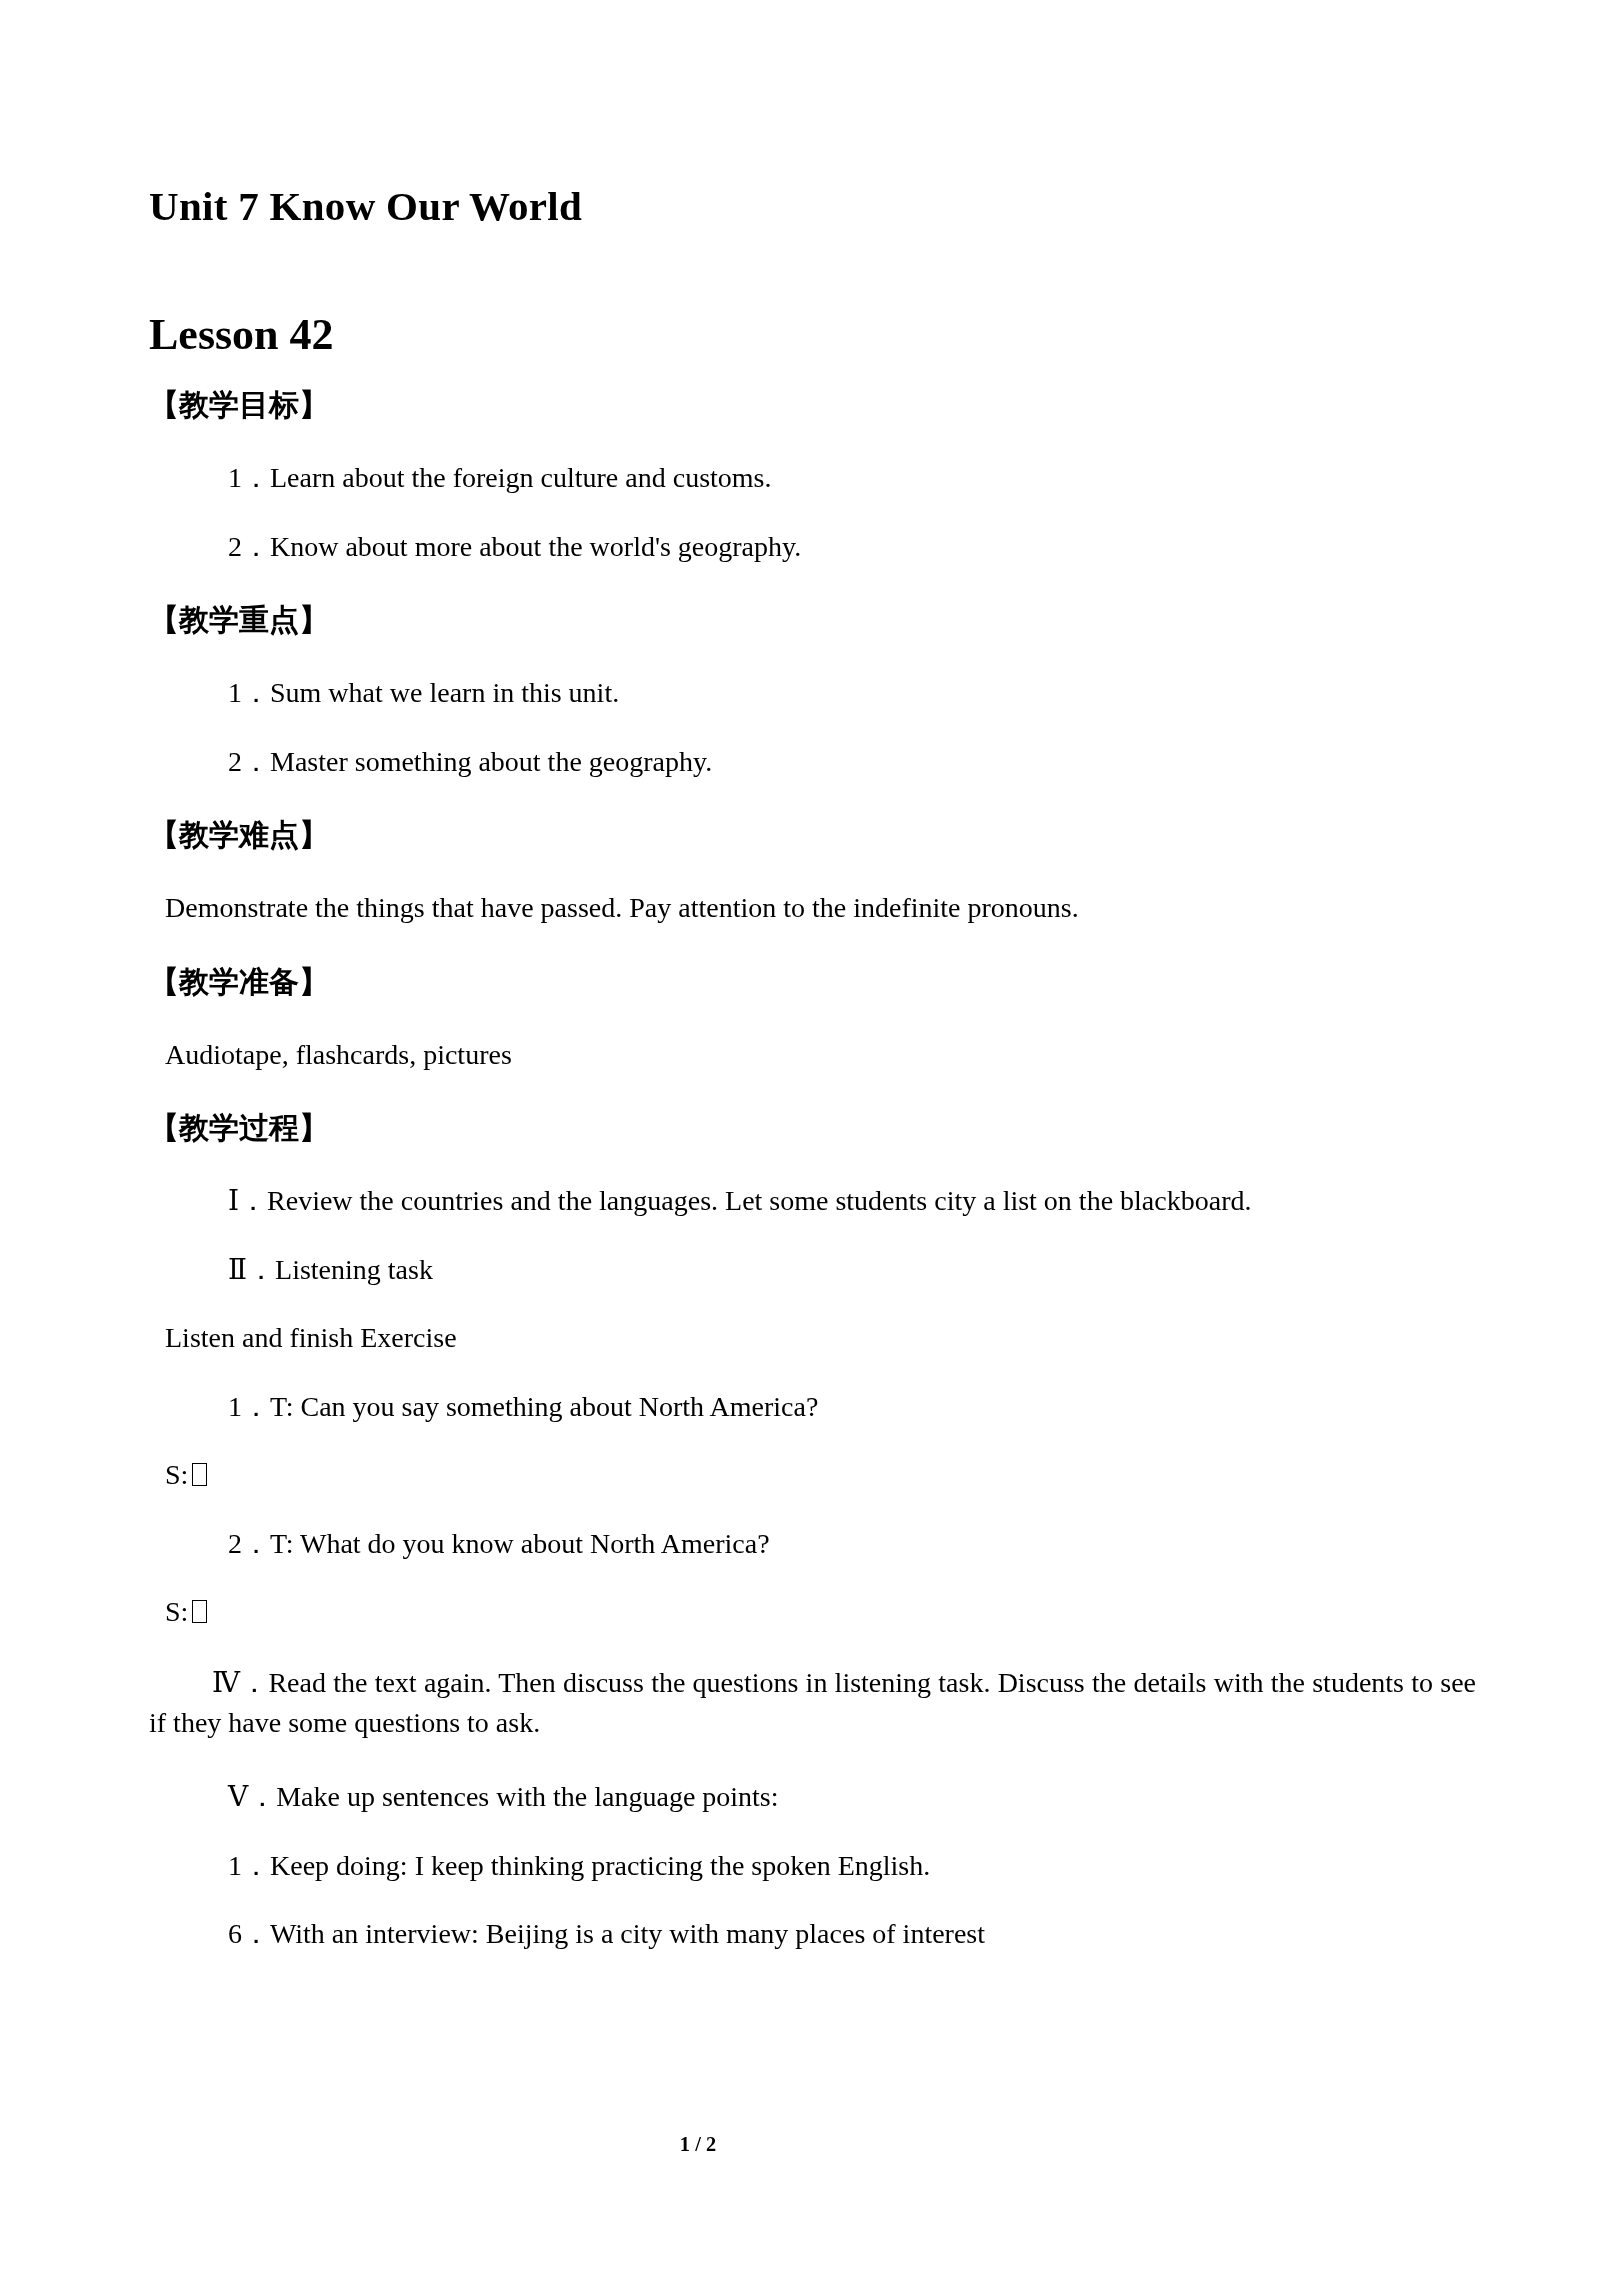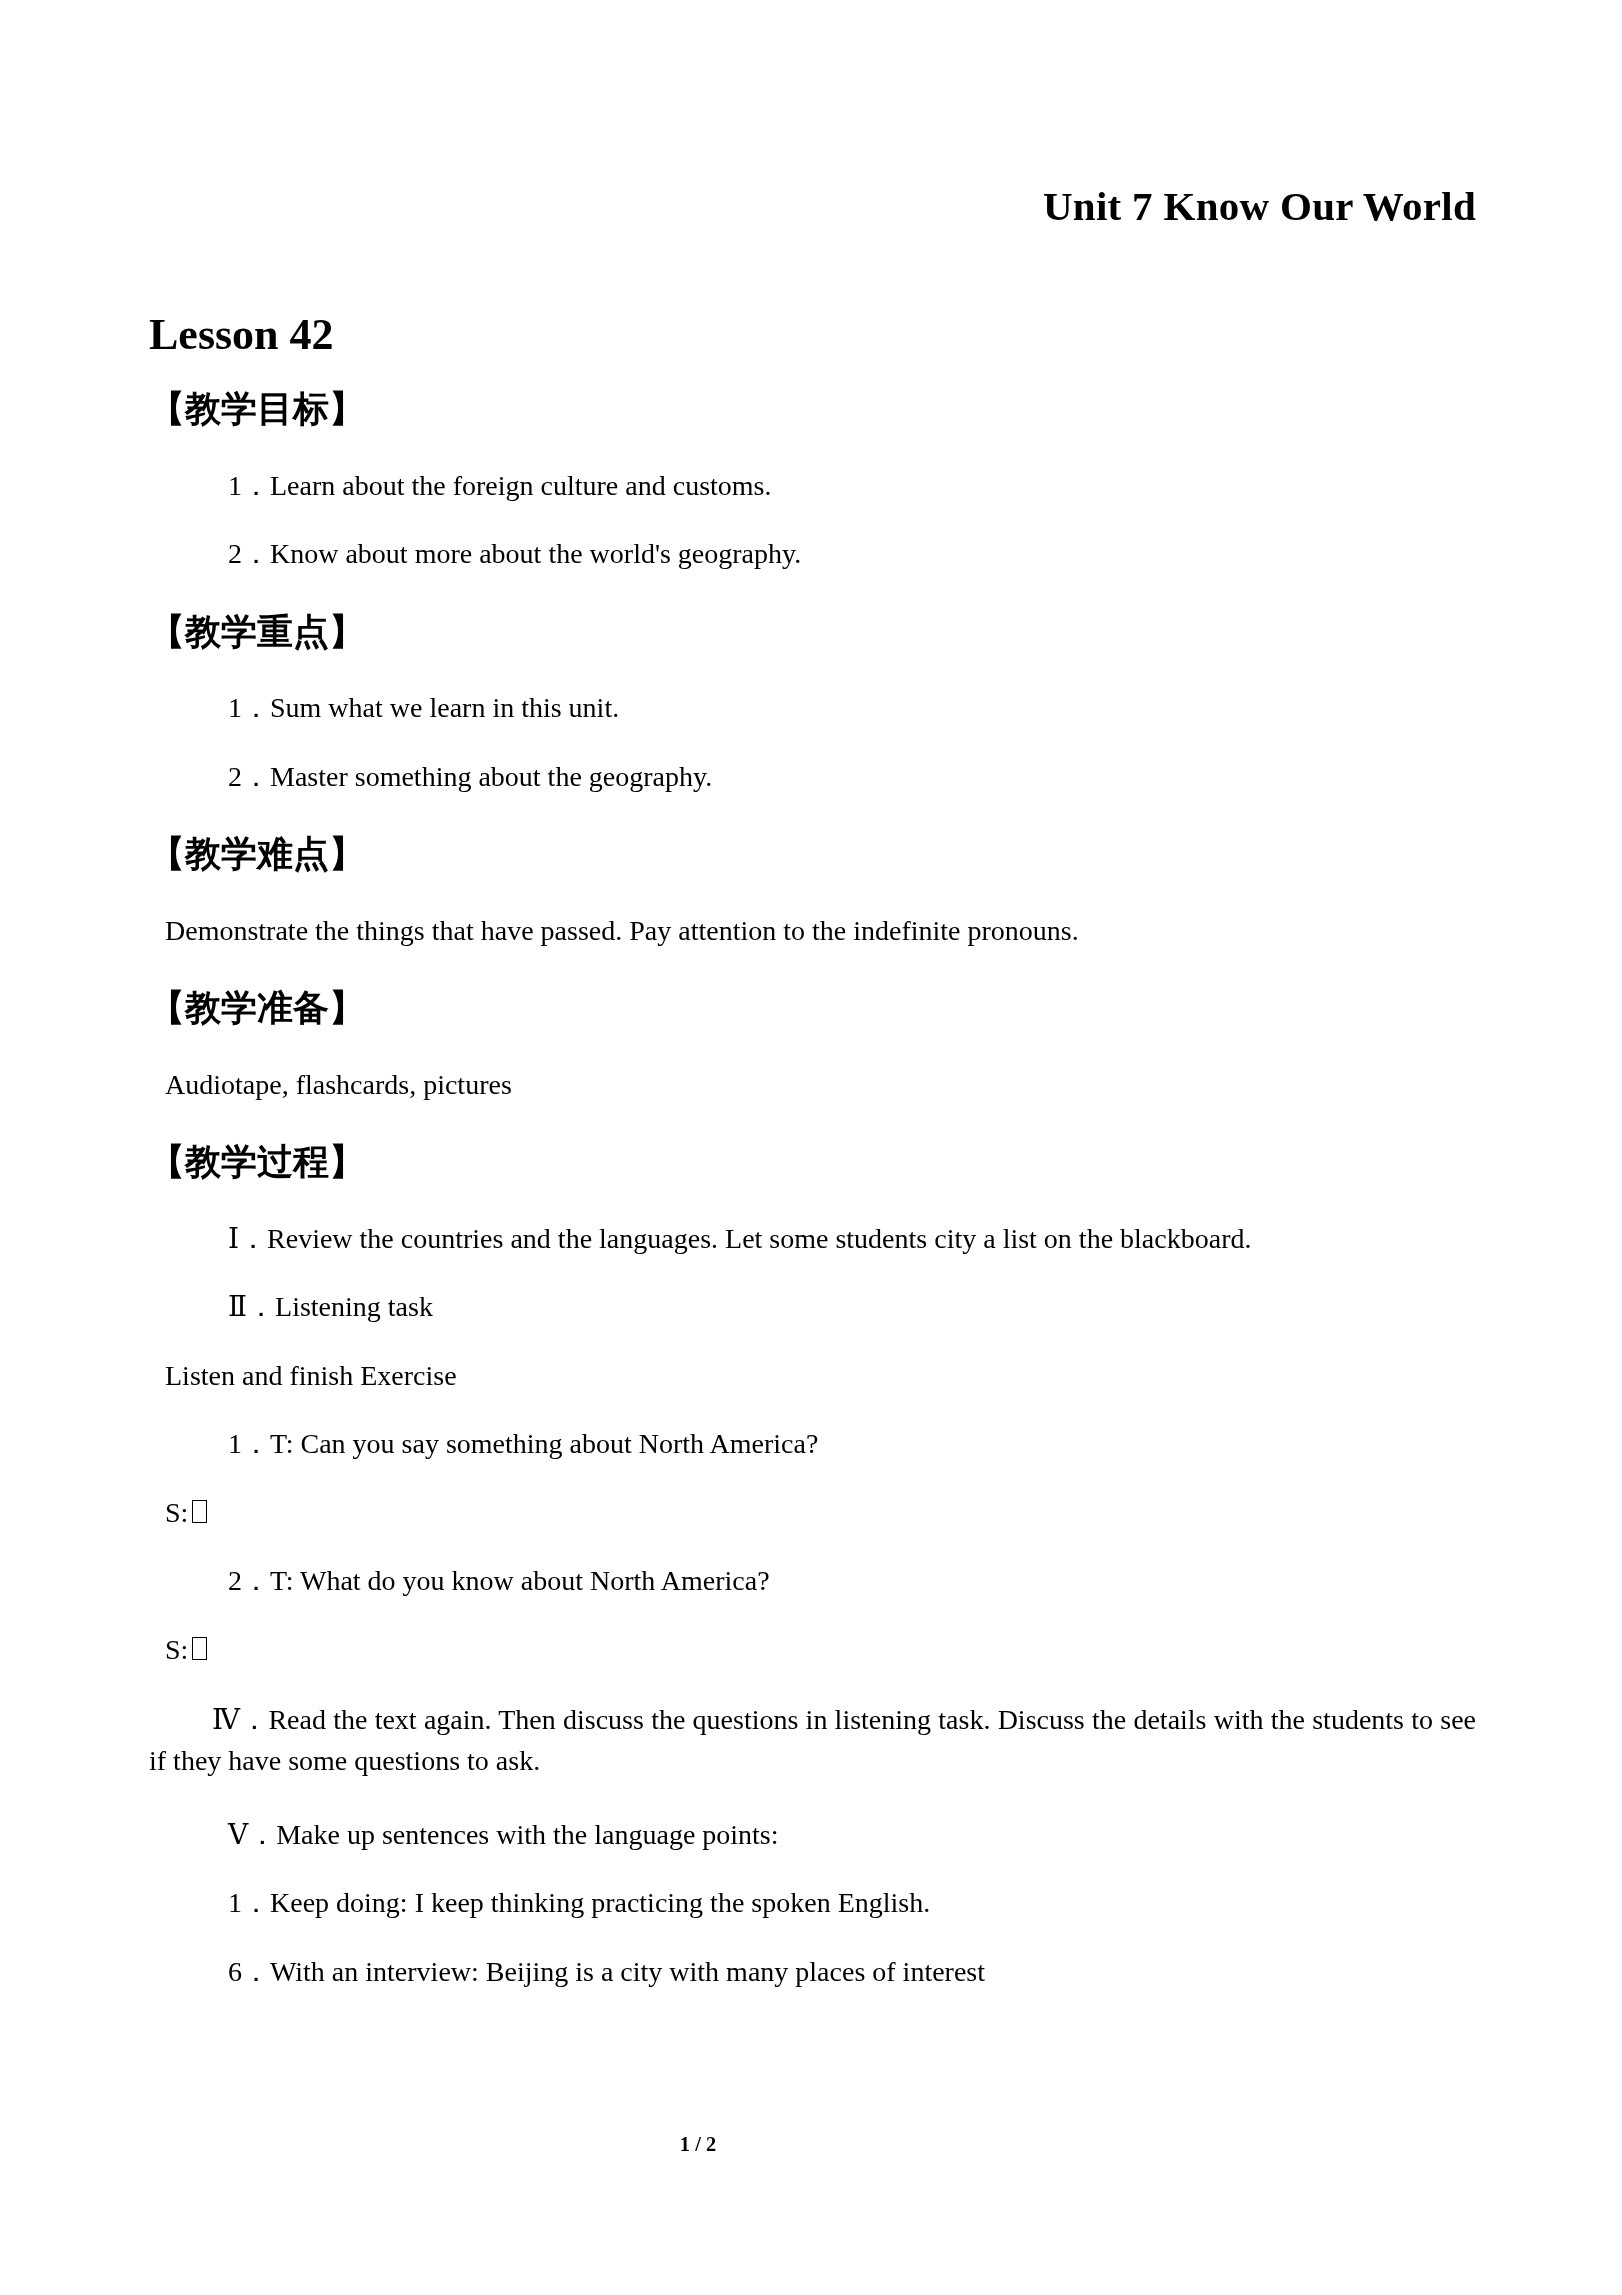--- a/index.html
+++ b/index.html
@@ -27,40 +27,40 @@
 
   
   .content {
     position: absolute;
     left: 149px;
     top: 0;
     width: 1327px;
   }
 
   .doc-title {
-    text-align: right;
+    text-align: left;
     font-size: 41px;
     font-weight: bold;
     letter-spacing: 0.3px;
     margin: 0;
     padding-top: 183px;
     line-height: 1.15;
   }
 
   .lesson-title {
     font-size: 44px;
     font-weight: bold;
     margin: 0;
     padding-top: 79px;
     line-height: 1.2;
   }
 
   .cn-heading {
     font-family: "DejaVu Sans", "Liberation Sans", sans-serif;
-    font-size: 36px;
+    font-size: 30px;
     font-weight: bold;
     margin: 0;
     padding-top: 24.5px;
     line-height: 1.25;
     letter-spacing: 0px;
   }
 
   .body-line {
     font-size: 28px;
     line-height: 1.0;

